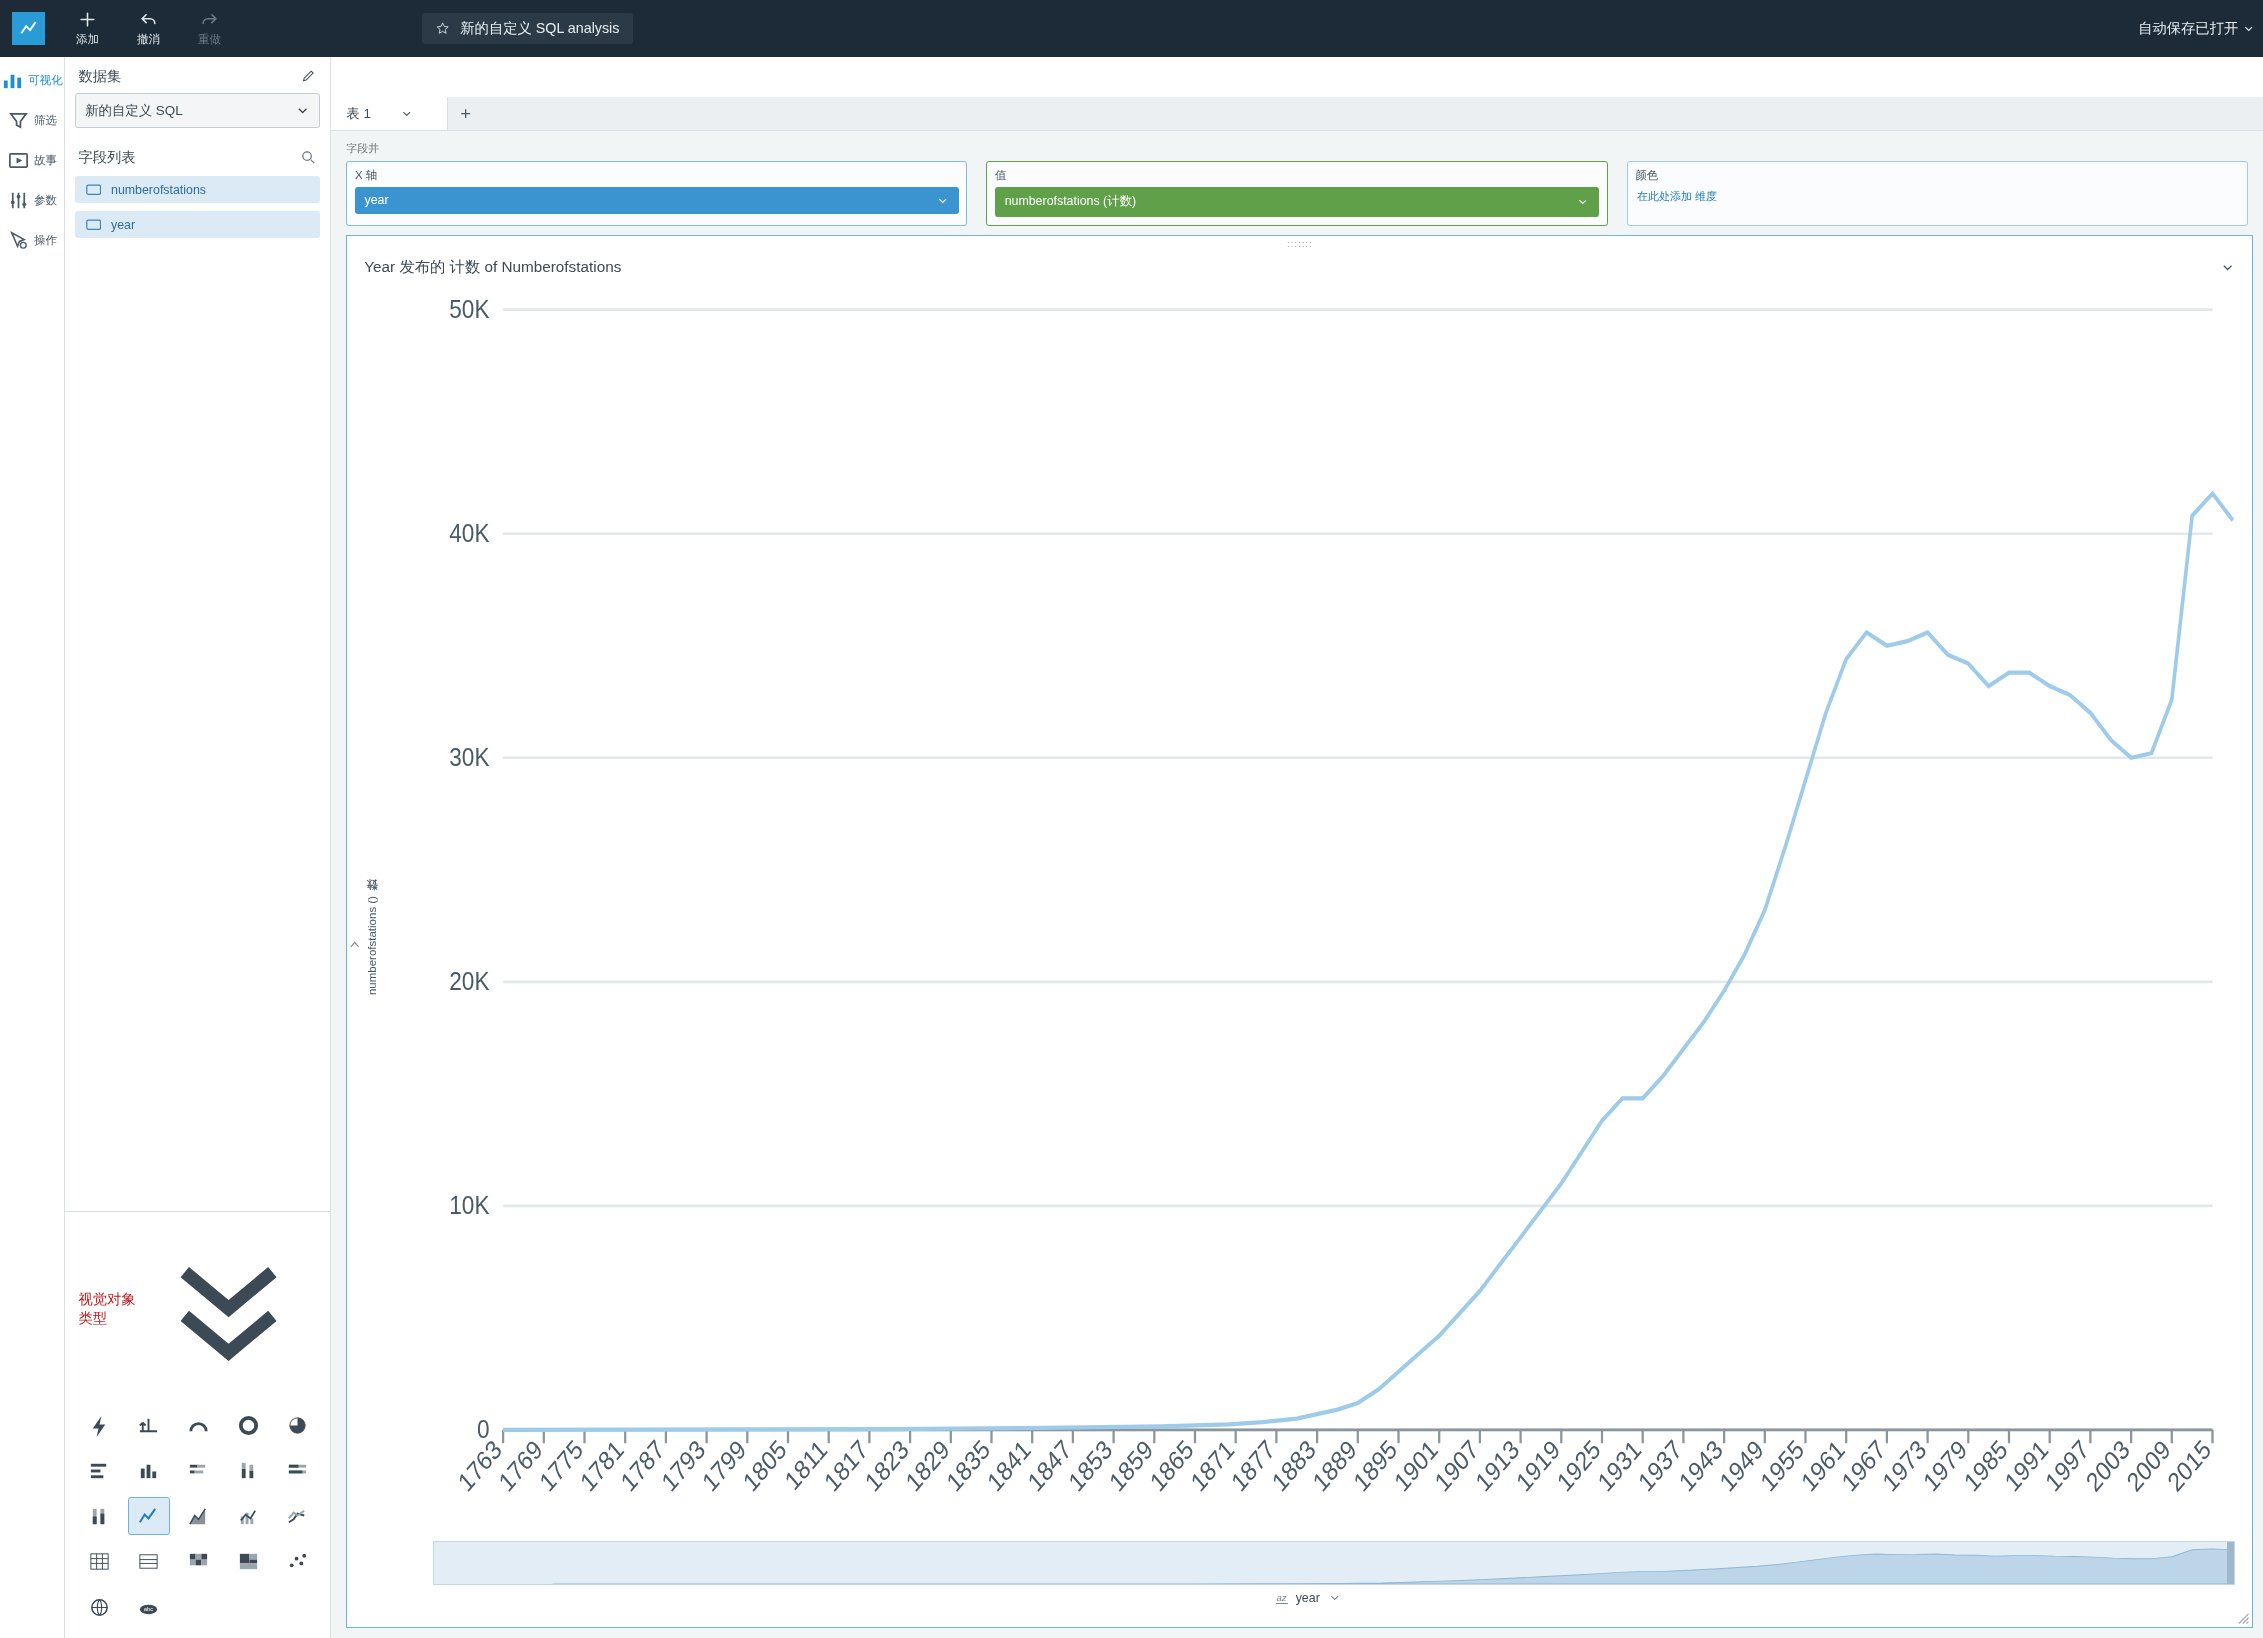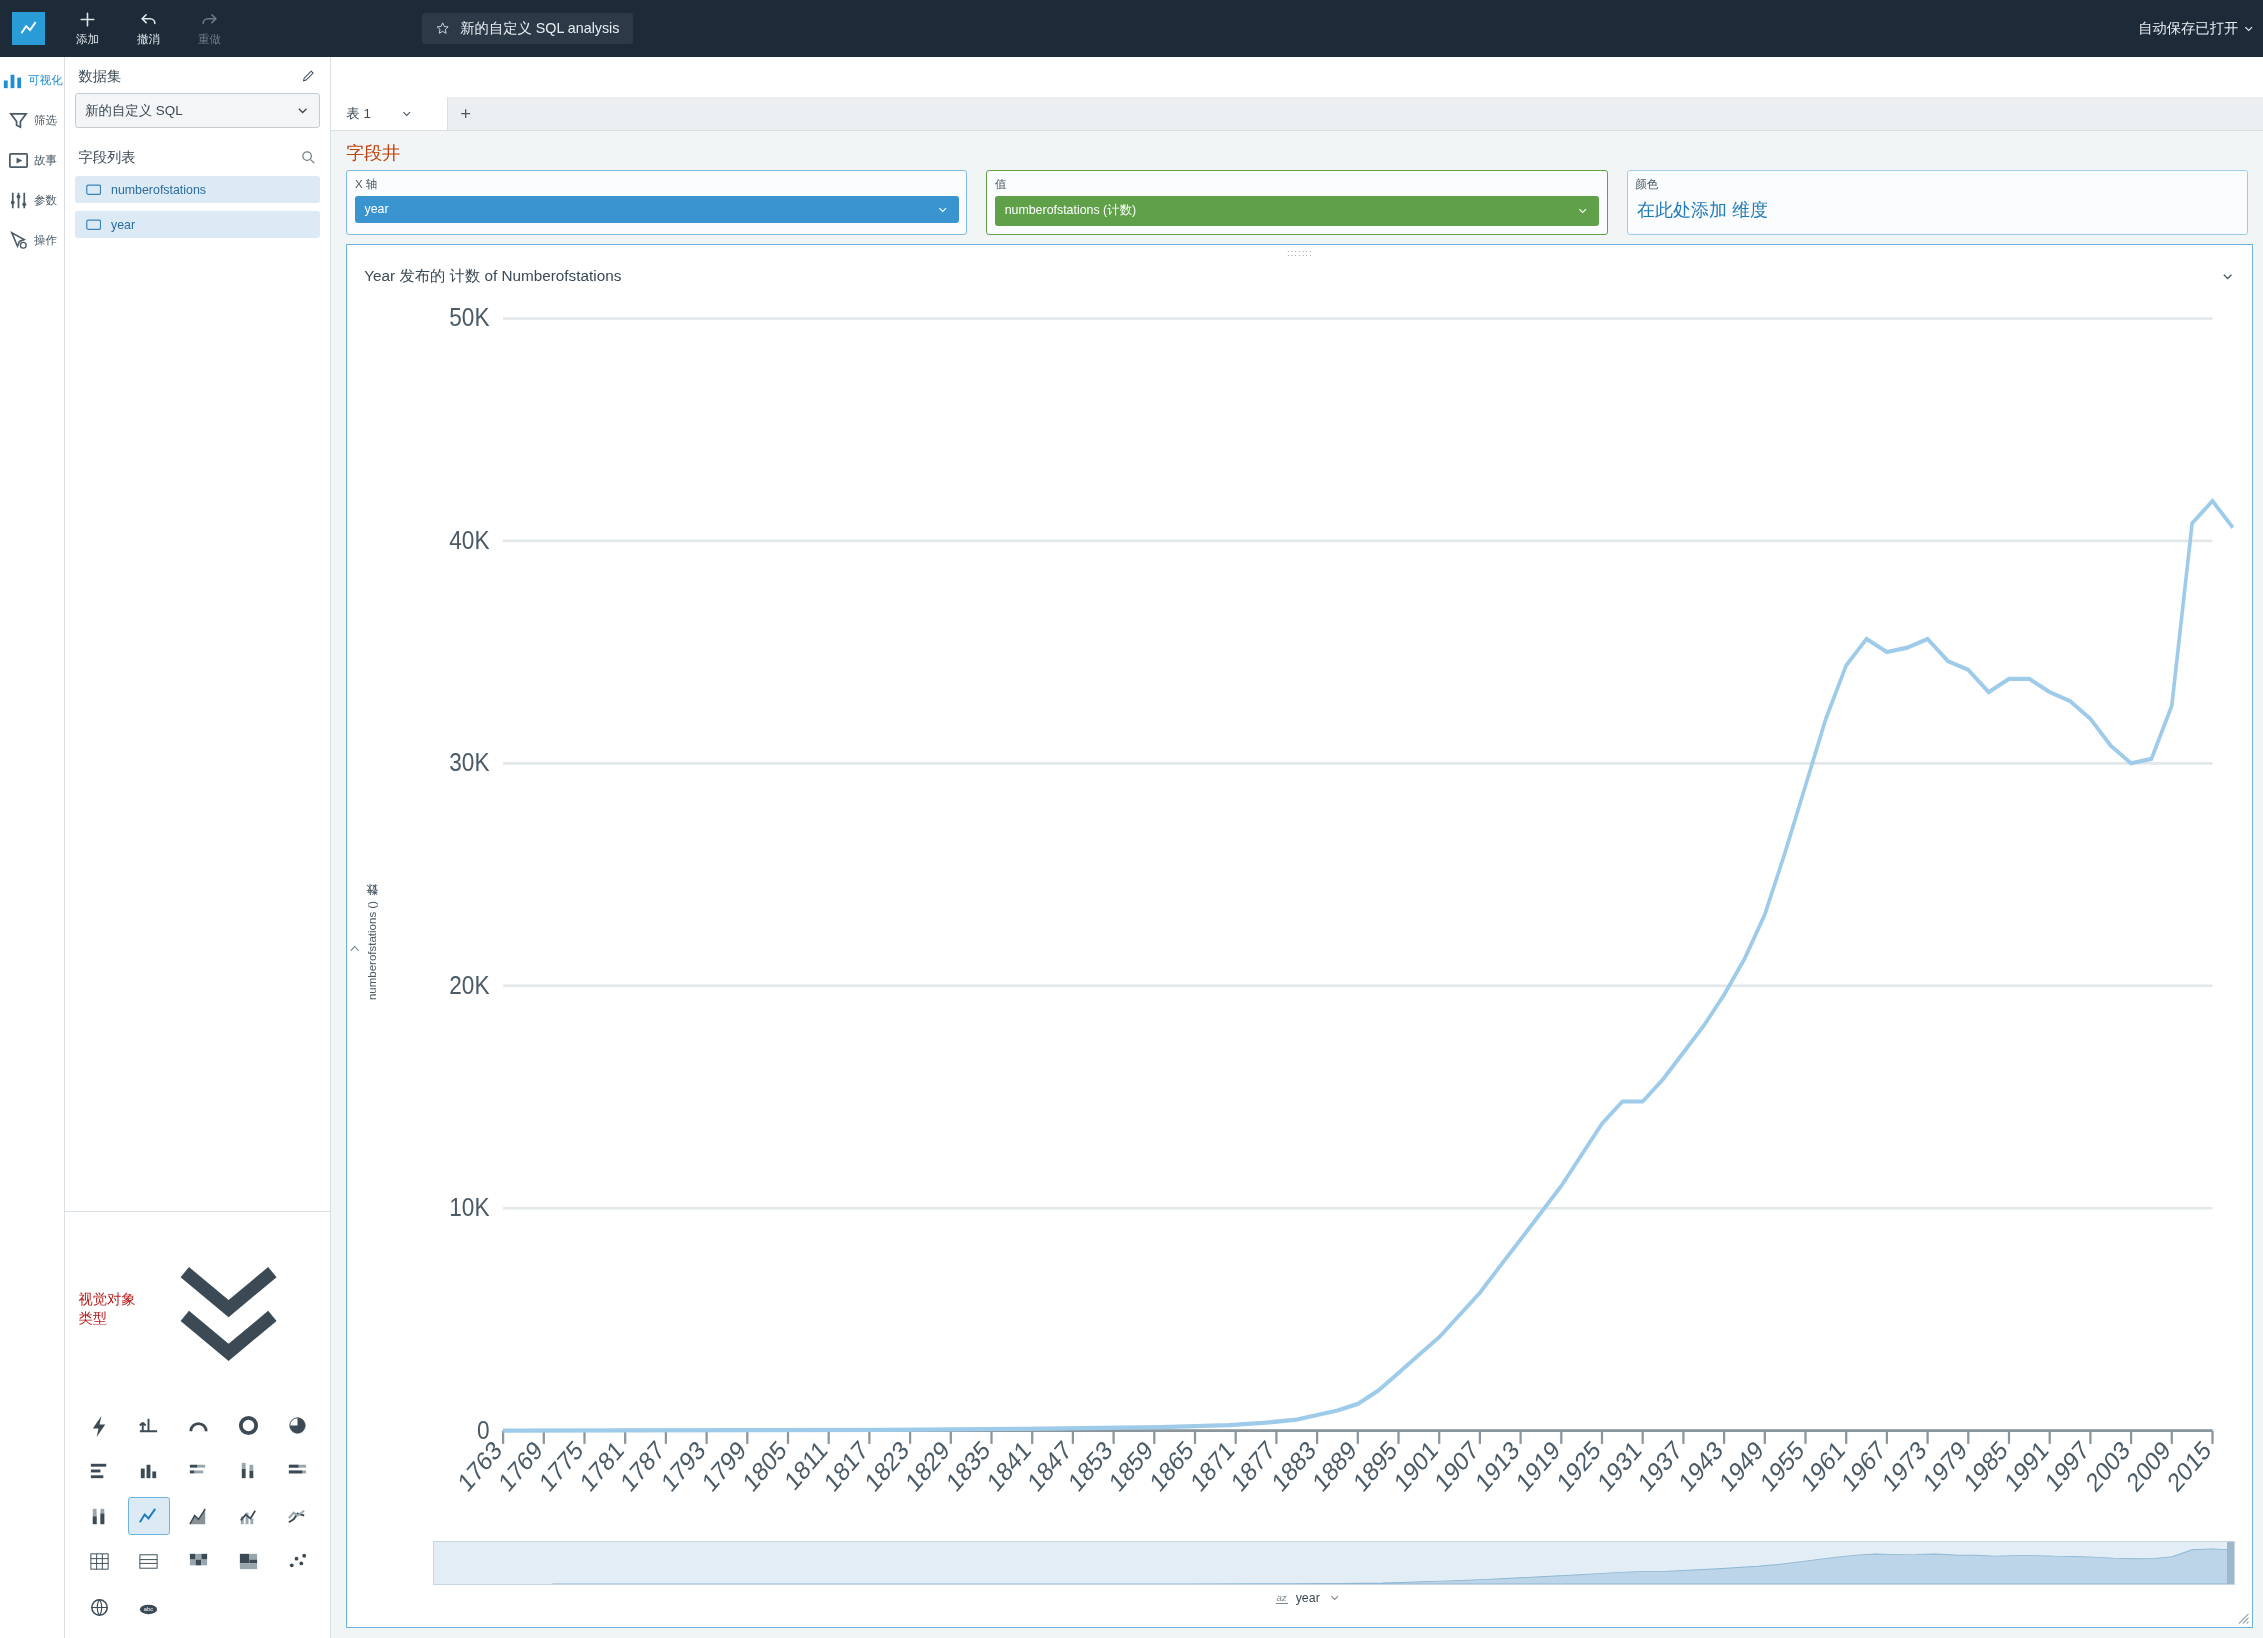--- a/index.html
+++ b/index.html
@@ -55,32 +55,32 @@
   .viz-cell svg { width:27px; height:23px; }
 
   
   .work { flex:1; display:flex; flex-direction:column; background:#f2f5f6; min-width:0;margin-top:40px;}
   .tabs-row { height:34px; background:#eceff1; display:flex; align-items:stretch; border-bottom:1px solid #d9dfe3; }
   .tab { padding:0 34px 0 15.3px; display:flex; align-items:center; border-right:1px solid #d9dfe3; background:#fff; position:relative; font-size:13.4px; color:#3b4a55; cursor:pointer; gap:29px;}
   .tab svg { width:13.4px; height:13.4px; }
   .tab-add { width:34px; display:flex; align-items:center; justify-content:center; color:#4a5a66; cursor:pointer;}
   .tab-add svg { width:15.3px; height:15.3px; }
 
-  .wells-label { padding:9.6px 15.3px 5.7px; font-size:18px; color:#c2410c;}
+  .wells-label { padding:9.6px 15.3px 5.7px; font-size:11px; color:#737373;}
 
   .wells { display:flex; gap:19px; padding:0 15.3px 9.6px; }
   .well { flex:1; border:1.9px solid #7fb9e0; border-radius:2.9px; padding:5.7px 7.6px 7.6px; background:#fafcfd; min-width:0;}
   .well.green { border-color:#5fa049; }
   .well.light { border-color:#9fcceb; }
   .well-head { font-size:11.5px; color:#4a5a66; margin-bottom:3.8px; }
   .well-chip { border-radius:2.9px; padding:6.7px 9.6px; display:flex; align-items:center; justify-content:space-between; font-size:12.4px; color:#fff; cursor:pointer;}
   .well-chip.blue { background:#3994d0; }
   .well-chip.green { background:#5fa049; }
   .well-chip svg { width:13.4px; height:13.4px; }
-  .well-link { color:#1f7bb8; font-size:18px; cursor:pointer; padding:1.9px 1.9px; }
+  .well-link { color:#1f7bb8; font-size:11px; cursor:pointer; padding:1.9px 1.9px; }
 
   
   .chart-card { margin:0 9.6px 9.6px 15.3px; flex:1; border:1.9px solid #6fb2df; background:#fff; display:flex; flex-direction:column; min-height:0;}
   .drag-dots { text-align:center; color:#9aa6ad; font-size:9.6px; letter-spacing:1px; padding:1.9px 0;}
   .chart-head { display:flex; align-items:center; justify-content:space-between; padding:5.7px 17px 1.9px;}
   .chart-title { font-size:15.3px; color:#3b4a55;}
   .chart-head svg { width:15.3px; height:15.3px; cursor:pointer; color:#4a5a66;}
   .chart-body { flex:1; display:flex; min-height:0;}
   .ylabel-wrap { width:34px; display:flex; align-items:center; justify-content:center; gap:3.8px;}
   .ylabel { writing-mode: vertical-rl; transform: rotate(180deg); font-size:11.5px; color:#4a5a66;}

